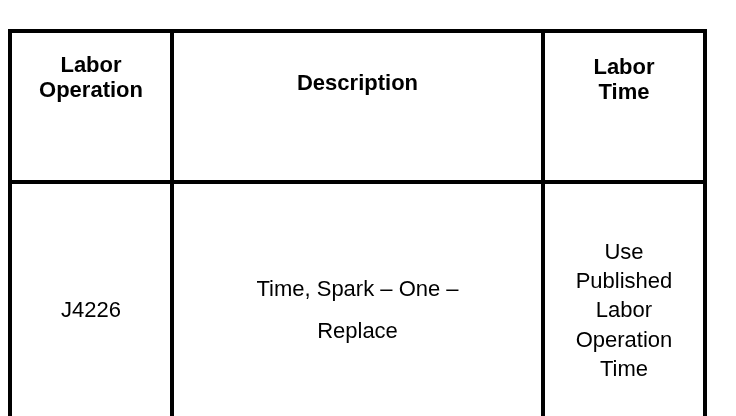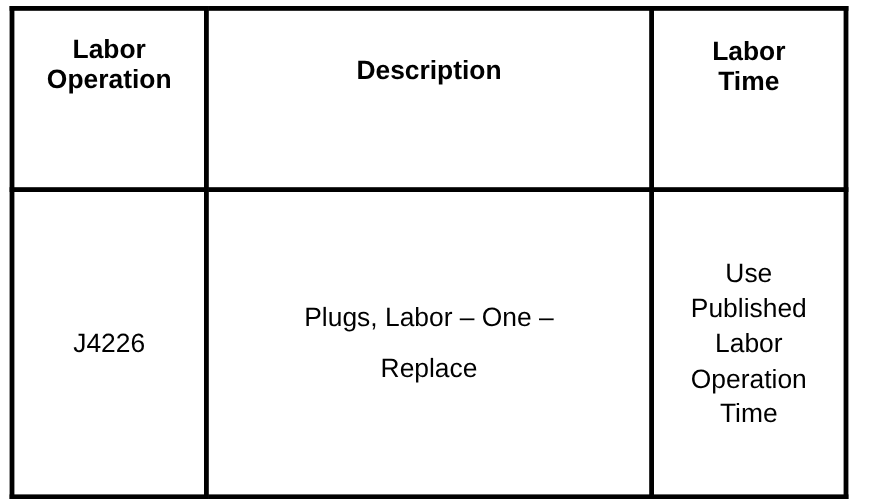--- a/index.html
+++ b/index.html
@@ -14,20 +14,21 @@
     overflow: hidden;
     font-family: "Liberation Sans", sans-serif;
     color: #000000;
   }
 
   #page {
     position: relative;
     width: 736px;
     height: 340px;
     background: #ffffff;
+    margin-top: 24px;
   }
 
   
   .labor-table {
     position: absolute;
     left: 8px;
     top: 5px;
     width: 695px;           
     height: 403px;          
     border-collapse: collapse;
@@ -120,21 +121,21 @@
             <span class="nowrap-line">Time</span>
           </div>
         </td>
       </tr>
 
       <tr class="data-row">
         <td>
           <div class="cell-inner op-cell">J4226</div>
         </td>
         <td>
-          <div class="cell-inner desc-cell">Plugs, Labor – One – Replace</div>
+          <div class="cell-inner desc-cell">Time, Spark – One – Replace</div>
         </td>
         <td>
           <div class="cell-inner time-cell">
             <span class="nowrap-line">Use</span>
             <span class="nowrap-line">Published</span>
             <span class="nowrap-line">Labor</span>
             <span class="nowrap-line">Operation</span>
             <span class="nowrap-line">Time</span>
           </div>
         </td>

